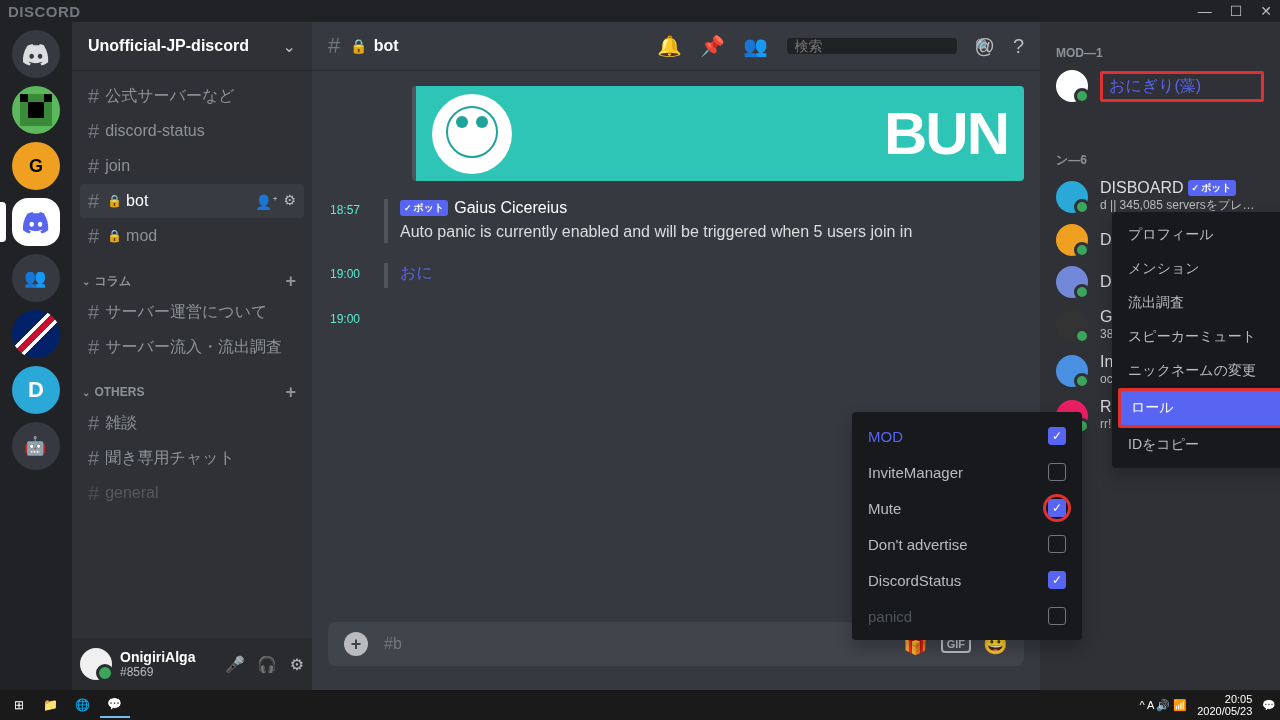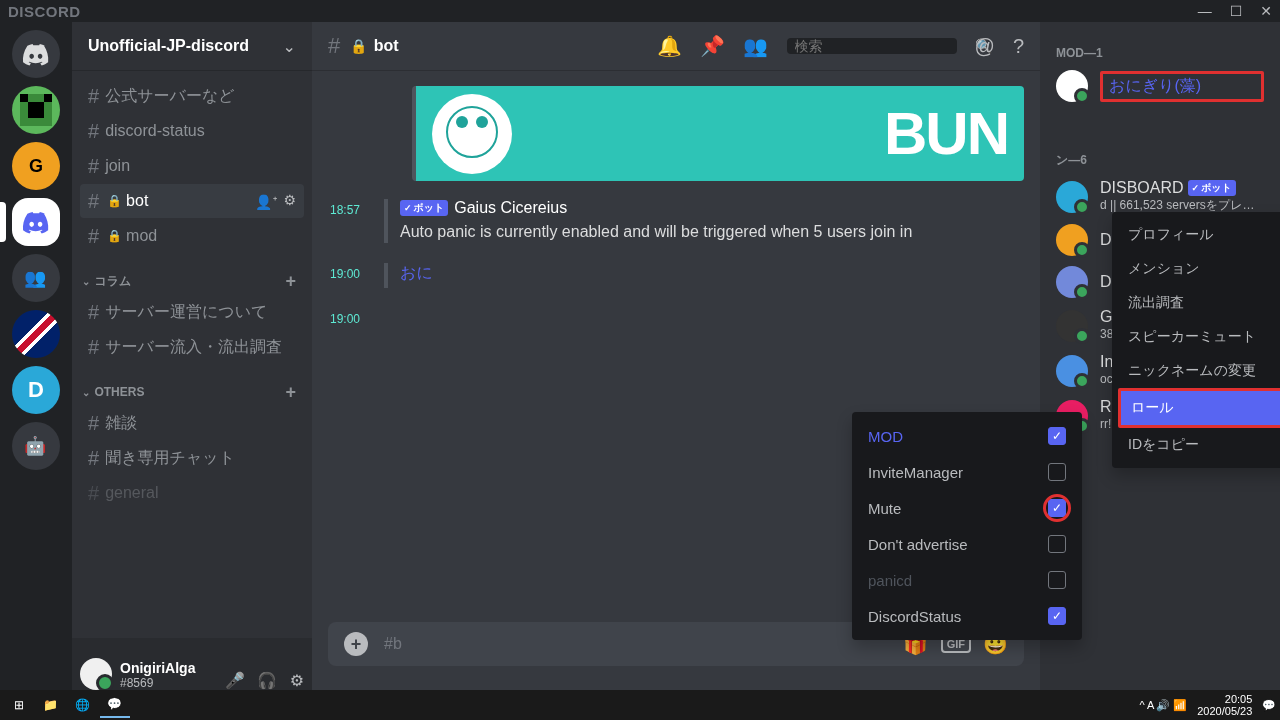--- a/index.html
+++ b/index.html
@@ -26,21 +26,21 @@
 .sidebar-header h2 { font-size: 16px; font-weight: 600; color: #fff; }
 .sidebar-header .chev { color: #b9bbbe; }
 .channels { flex: 1; overflow-y: auto; padding: 8px 0; }
 .channel { display: flex; align-items: center; height: 34px; padding: 0 8px; margin: 1px 8px; border-radius: 4px; color: #8e9297; cursor: pointer; font-size: 16px; }
 .channel.active { background: rgba(79,84,92,0.32); color: #fff; }
 .channel-hash { margin-right: 6px; font-size: 20px; color: #72767d; }
 .channel .ch-icons { margin-left: auto; display: flex; gap: 6px; color: #b9bbbe; font-size: 14px; }
 .category { display: flex; align-items: center; height: 24px; padding: 0 8px 0 2px; margin: 16px 8px 2px; color: #8e9297; font-size: 12px; font-weight: 600; text-transform: uppercase; cursor: pointer; }
 .category .cat-arrow { font-size: 10px; margin-right: 4px; }
 .category .cat-plus { margin-left: auto; font-size: 18px; cursor: pointer; }
-.panel { height: 52px; background: #292b2f; display: flex; align-items: flex-end; padding: 0 8px; }
+.panel { height: 52px; background: #292b2f; display: flex; align-items: center; padding: 0 8px; }
 .panel-avatar { width: 32px; height: 32px; border-radius: 50%; background: #f0f0f0; position: relative; margin-right: 8px; }
 .panel-avatar::after { content:''; position: absolute; bottom: -2px; right: -2px; width: 12px; height: 12px; border-radius: 50%; background: #3ba55c; border: 3px solid #292b2f; }
 .panel-name { flex: 1; }
 .panel-name .un { font-size: 14px; font-weight: 600; color: #fff; }
 .panel-name .tag { font-size: 12px; color: #b9bbbe; }
 .panel-icons { display: flex; gap: 12px; color: #b9bbbe; font-size: 16px; }
 .chat { flex: 1; background: #36393f; display: flex; flex-direction: column; position: relative; }
 .chat-header { height: 48px; padding: 0 16px; display: flex; align-items: center; box-shadow: 0 1px 0 rgba(4,4,5,0.2); }
 .chat-header .hash { color: #72767d; font-size: 22px; margin-right: 8px; }
 .chat-header .title { color: #fff; font-weight: 600; font-size: 16px; }
@@ -291,28 +291,28 @@
           <span class="sub-check"></span>
         </div>
       <div class="sub-item">
           <span>Mute</span>
           <span class="sub-check checked circle-highlight"></span>
         </div>
       <div class="sub-item">
           <span>Don't advertise</span>
           <span class="sub-check"></span>
         </div>
+      <div class="sub-item">
+          <span>DiscordStatus</span>
+          <span class="sub-check checked"></span>
+        </div>
       <div class="sub-item" style="color:#4f545c">
           <span>panicd</span>
           <span class="sub-check"></span>
         </div>
-      <div class="sub-item">
-          <span>DiscordStatus</span>
-          <span class="sub-check checked"></span>
-        </div>
     </div>
 
     <div class="context-menu" style="left:800px; top:190px;">
       <div class="ctx-item">
           <span>プロフィール</span>
         </div>
       <div class="ctx-item">
           <span>メンション</span>
         </div>
       <div class="ctx-item">
@@ -342,21 +342,21 @@
       </div>
     </div>
     <div class="member-cat" style="margin-top:30px">ン—6</div>
     <div class="member">
       <div class="member-av" style="background:#2AA8D8"></div>
       <div class="member-info">
           <div class="member-name">
             <span>DISBOARD</span>
             <span class="bot-tag">ボット</span>
           </div>
-          <div class="member-status">d || 661,523 serversをプレイ中</div>
+          <div class="member-status">d || 345,085 serversをプレイ中</div>
         </div>
     </div>
     <div class="member">
       <div class="member-av" style="background:#f0a020"></div>
       <div class="member-info">
           <div class="member-name">
             <span>DiscopartyBot</span>
             <span class="bot-tag" style="background:#5865f2">ボット</span>
           </div>
         </div>

